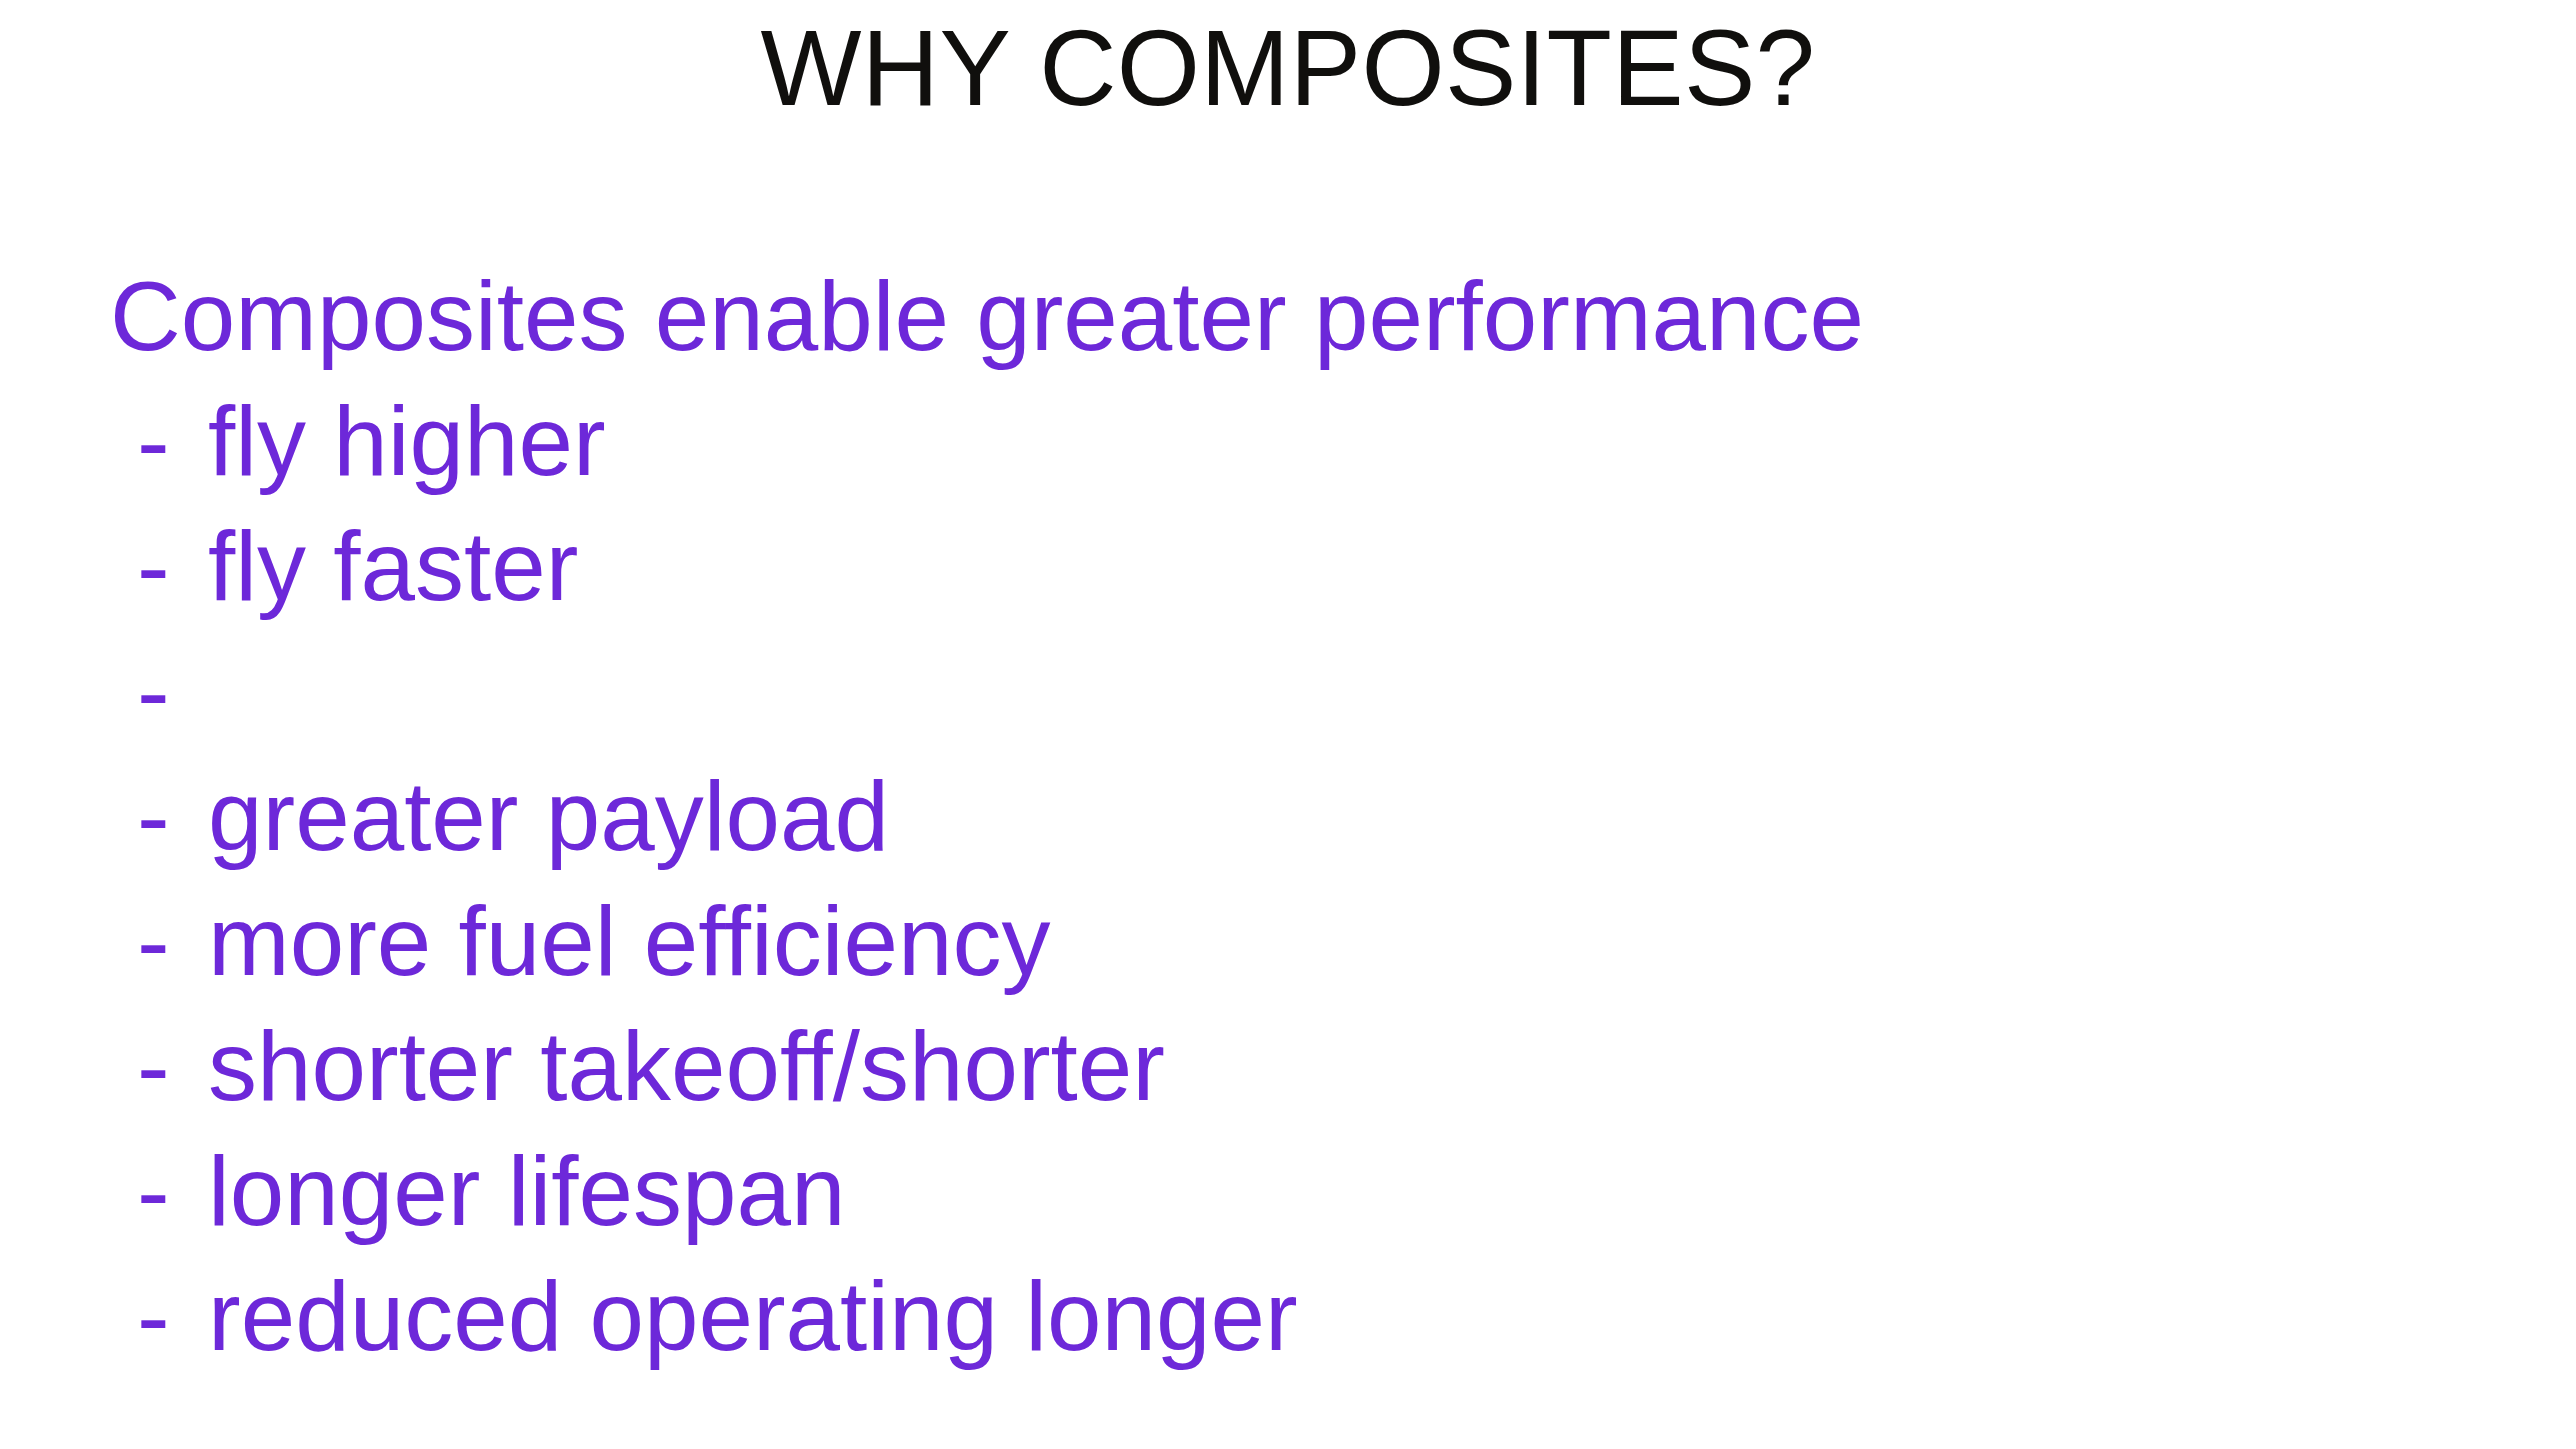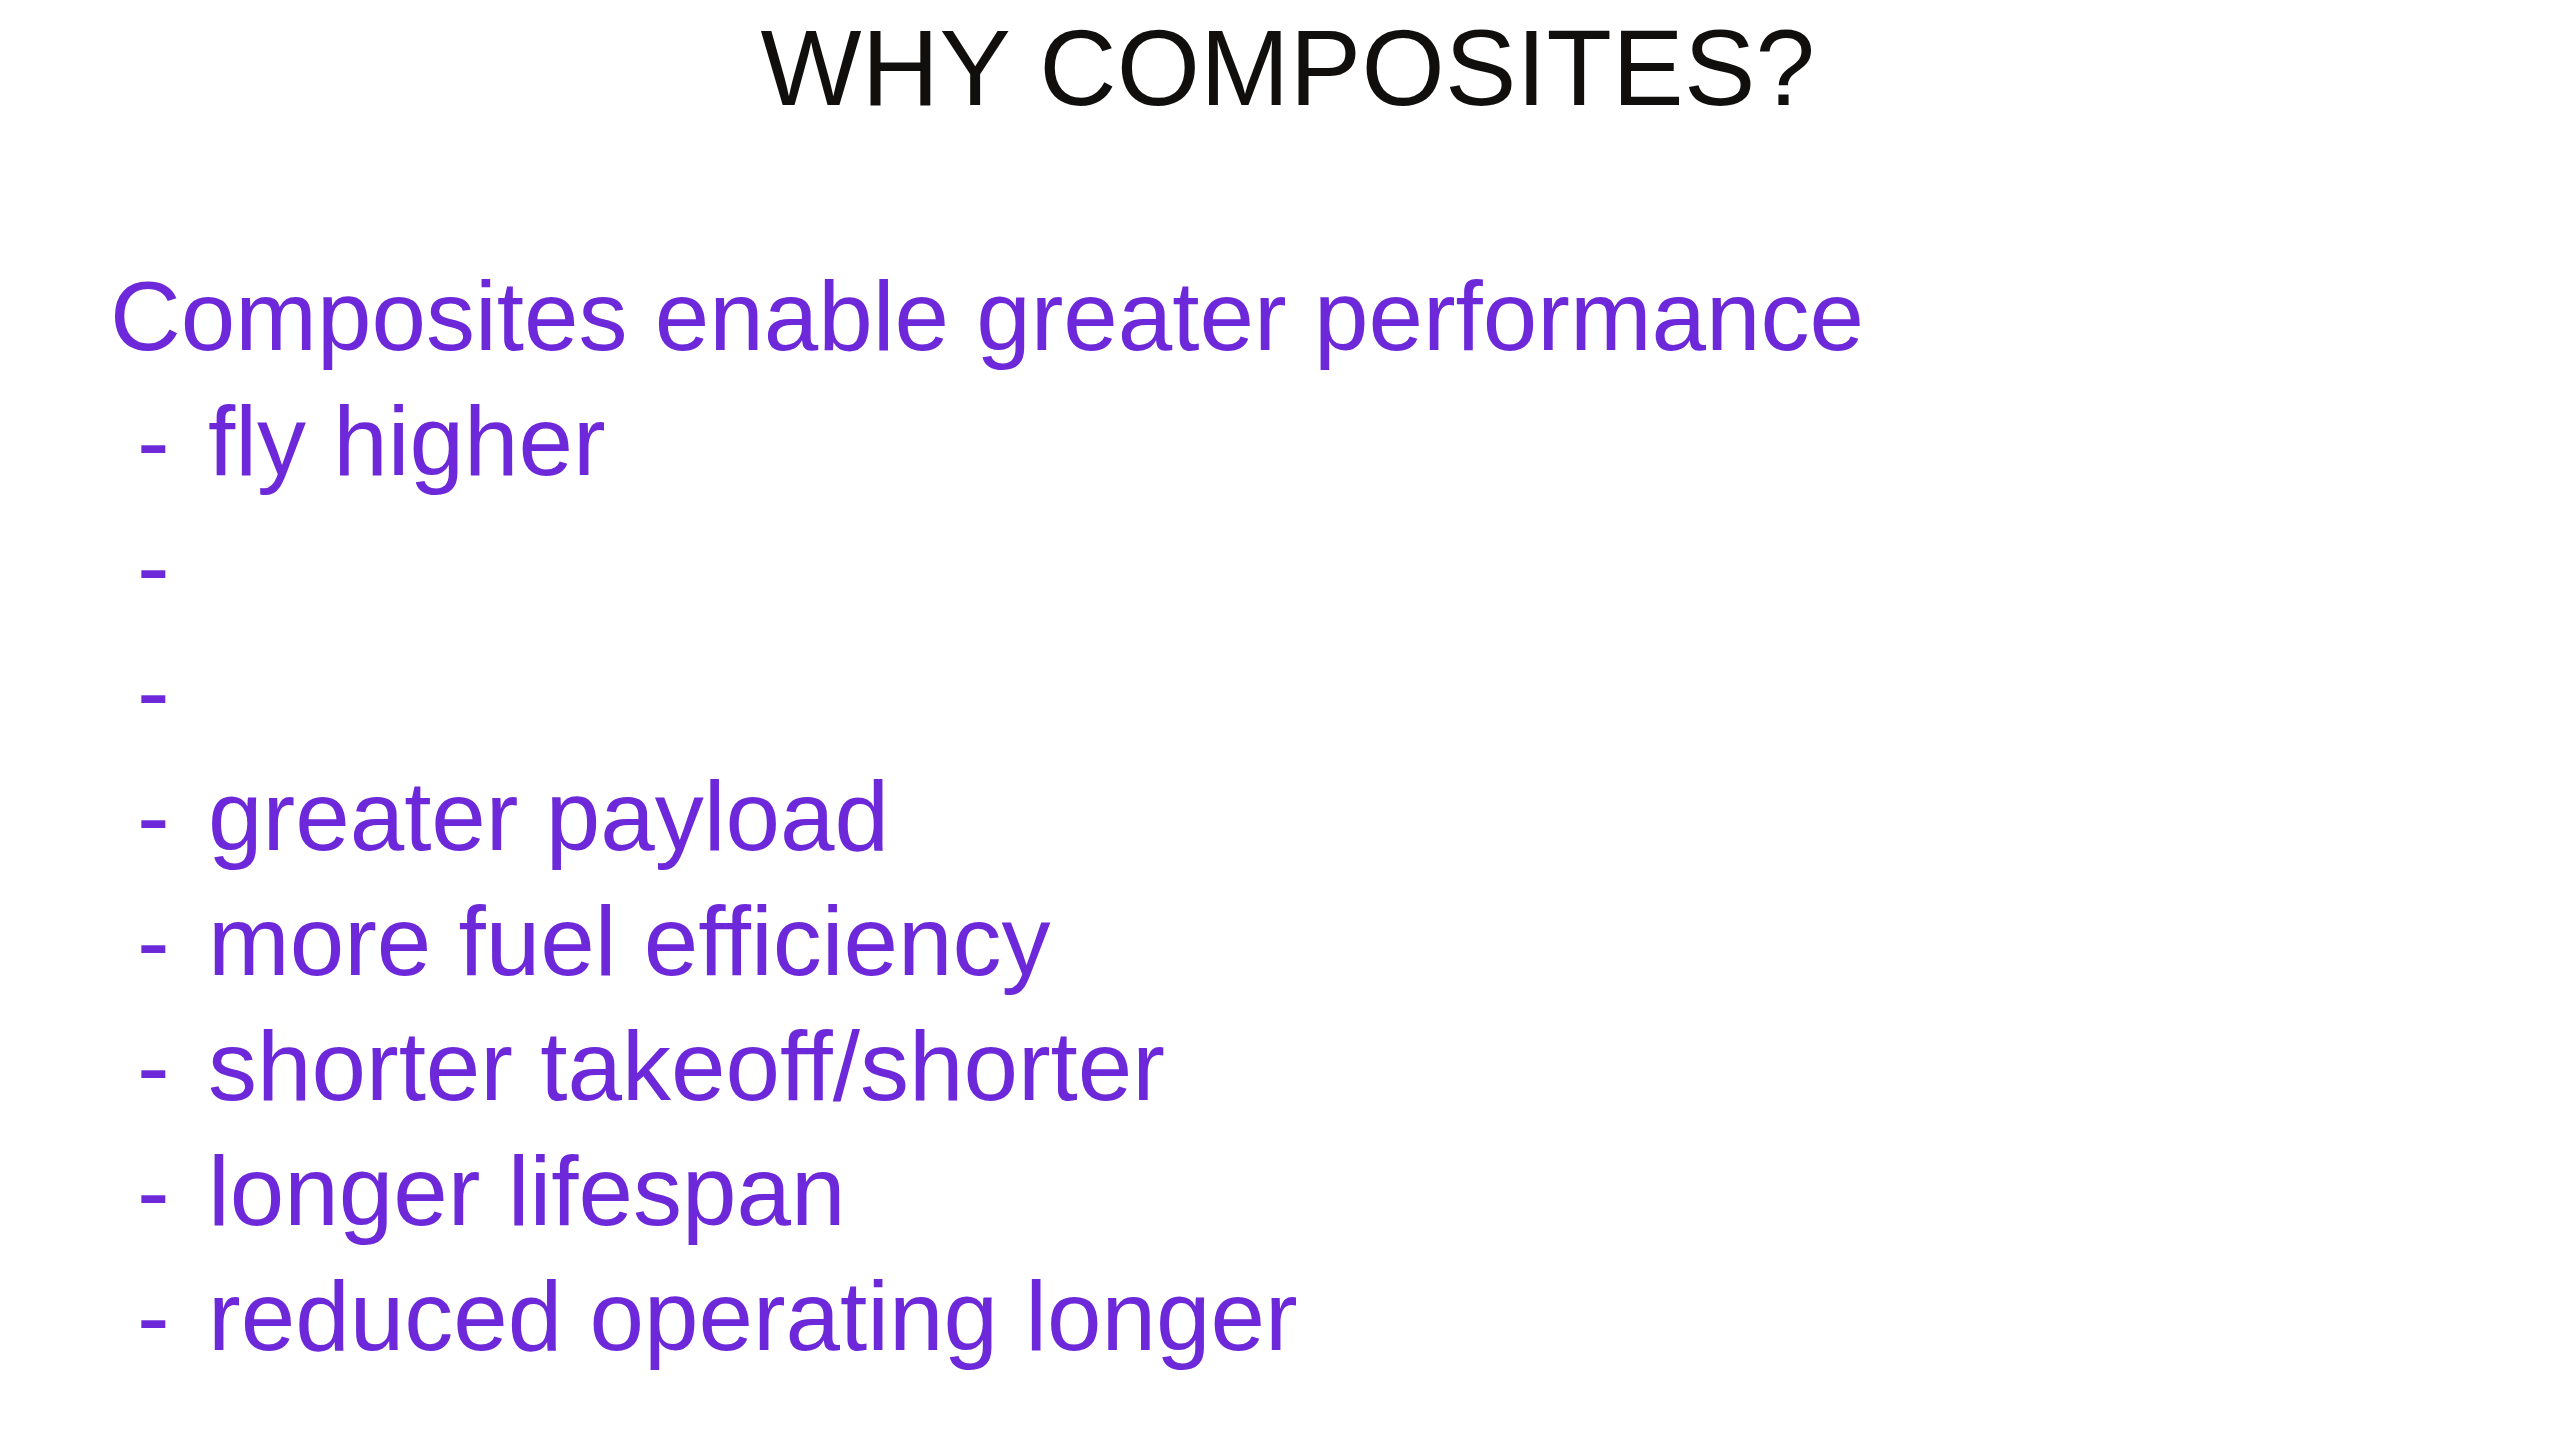--- a/index.html
+++ b/index.html
@@ -97,20 +97,21 @@
 
     <ul id="bullet-list">
 
       <li class="bullet-row">
         <span class="bullet-dash">-</span>
         <span class="bullet-text">fly higher</span>
       </li>
 
       <li class="bullet-row">
         <span class="bullet-dash">-</span>
+        <span class="bullet-text">fly faster</span>
       </li>
 
       <li class="bullet-row">
         <span class="bullet-dash">-</span>
       </li>
 
       <li class="bullet-row">
         <span class="bullet-dash">-</span>
         <span class="bullet-text">greater payload</span>
       </li>

